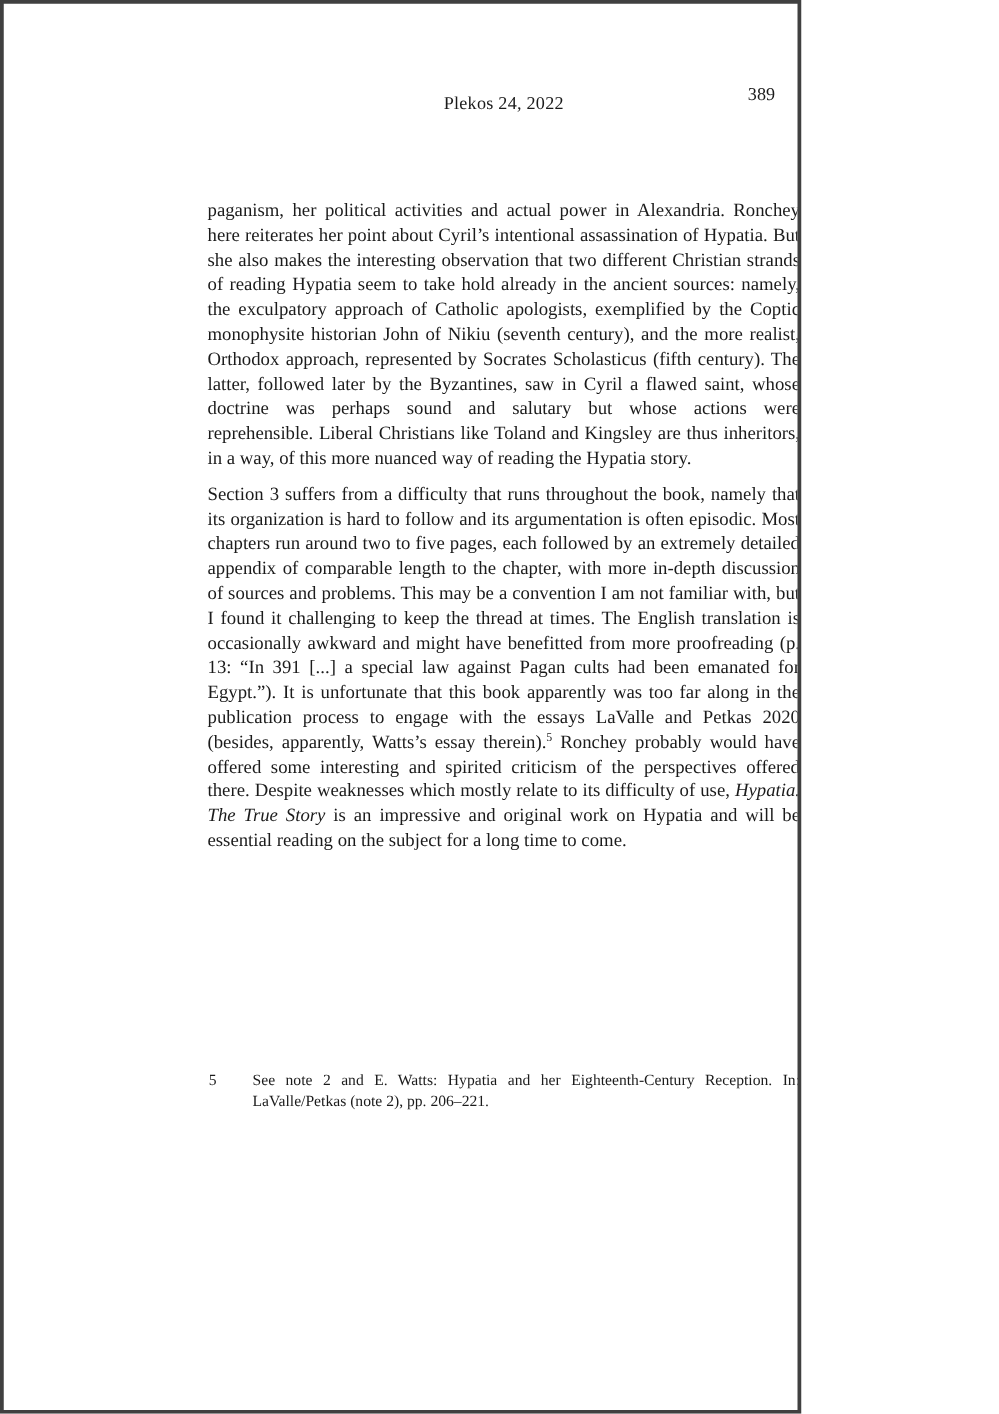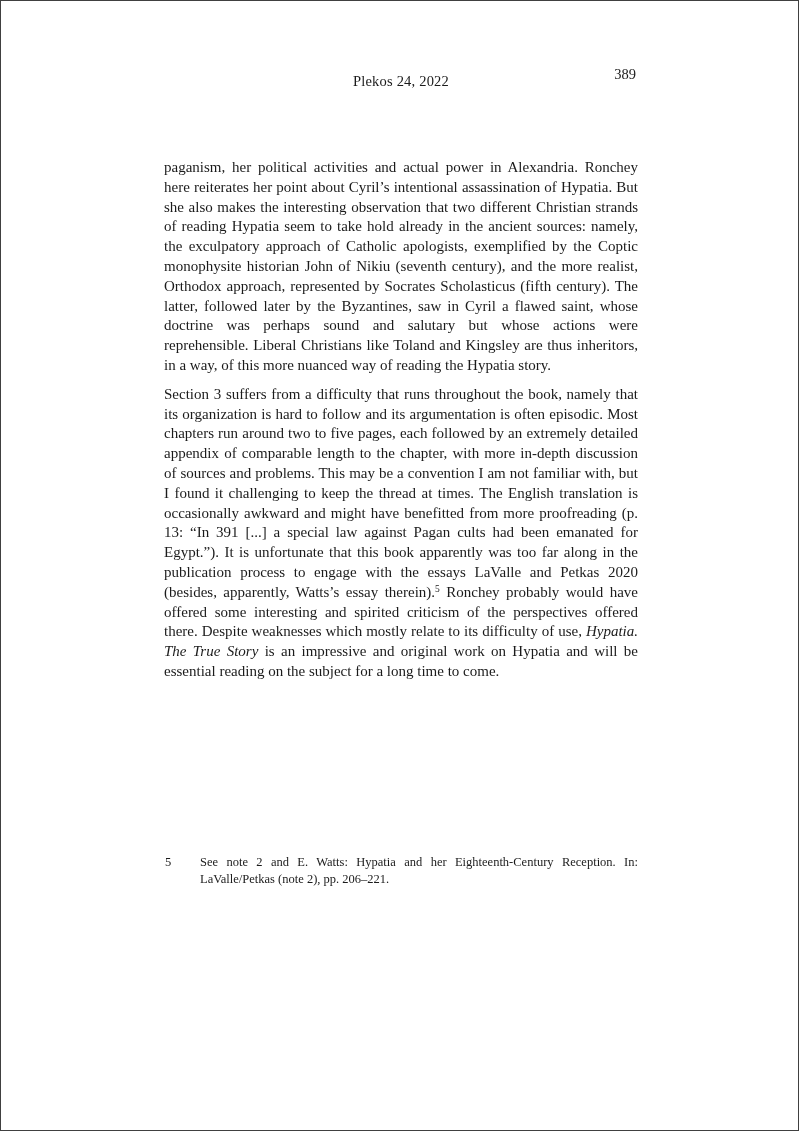--- a/index.html
+++ b/index.html
@@ -2,44 +2,44 @@
 <html><head>
   <meta charset="utf-8">
   <style>
     html, body {
       margin: 0;
       padding: 0;
       background: #ffffff;
     }
     .page {
       position: relative;
-      width: 799px;
+      width: 641px;
       height: 1131px;
       background: #ffffff;
       font-family: "Liberation Serif", "DejaVu Serif", serif;
       color: #1b1b1b;
       box-sizing: border-box;
-      border: 1px solid #404040;
+      border: 3px solid #404040;
       overflow: hidden;
     }
     .running-head {
       position: absolute;
       top: 72px;
       left: 163px;
       width: 474px;
       font-size: 14.5px;
     }
     .journal-title {
       display: block;
       text-align: center;
       letter-spacing: 0.2px;
     }
     .page-number {
       position: absolute;
-      right: 2px;
+      right: 20px;
       top: -7px;
     }
     .body-text {
       position: absolute;
       top: 157px;
       left: 163px;
       width: 474px;
       font-size: 15px;
       line-height: 19.8px;
       text-align: justify;

